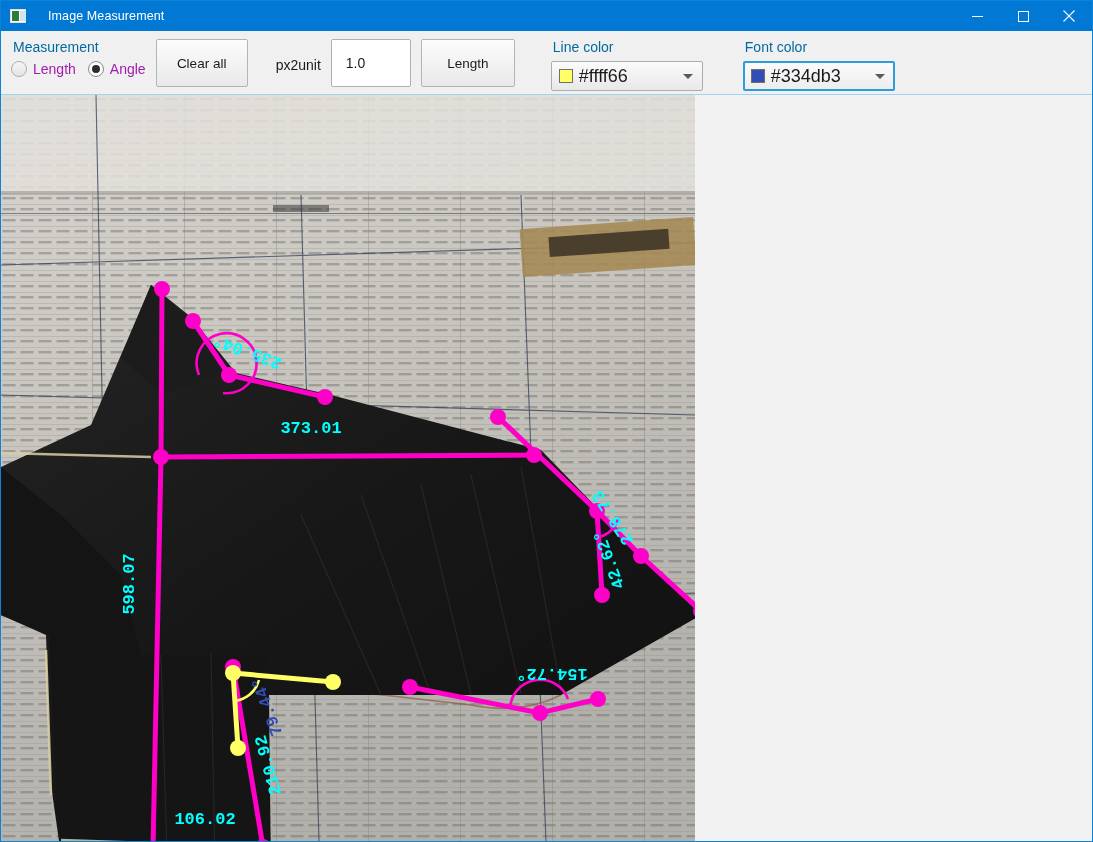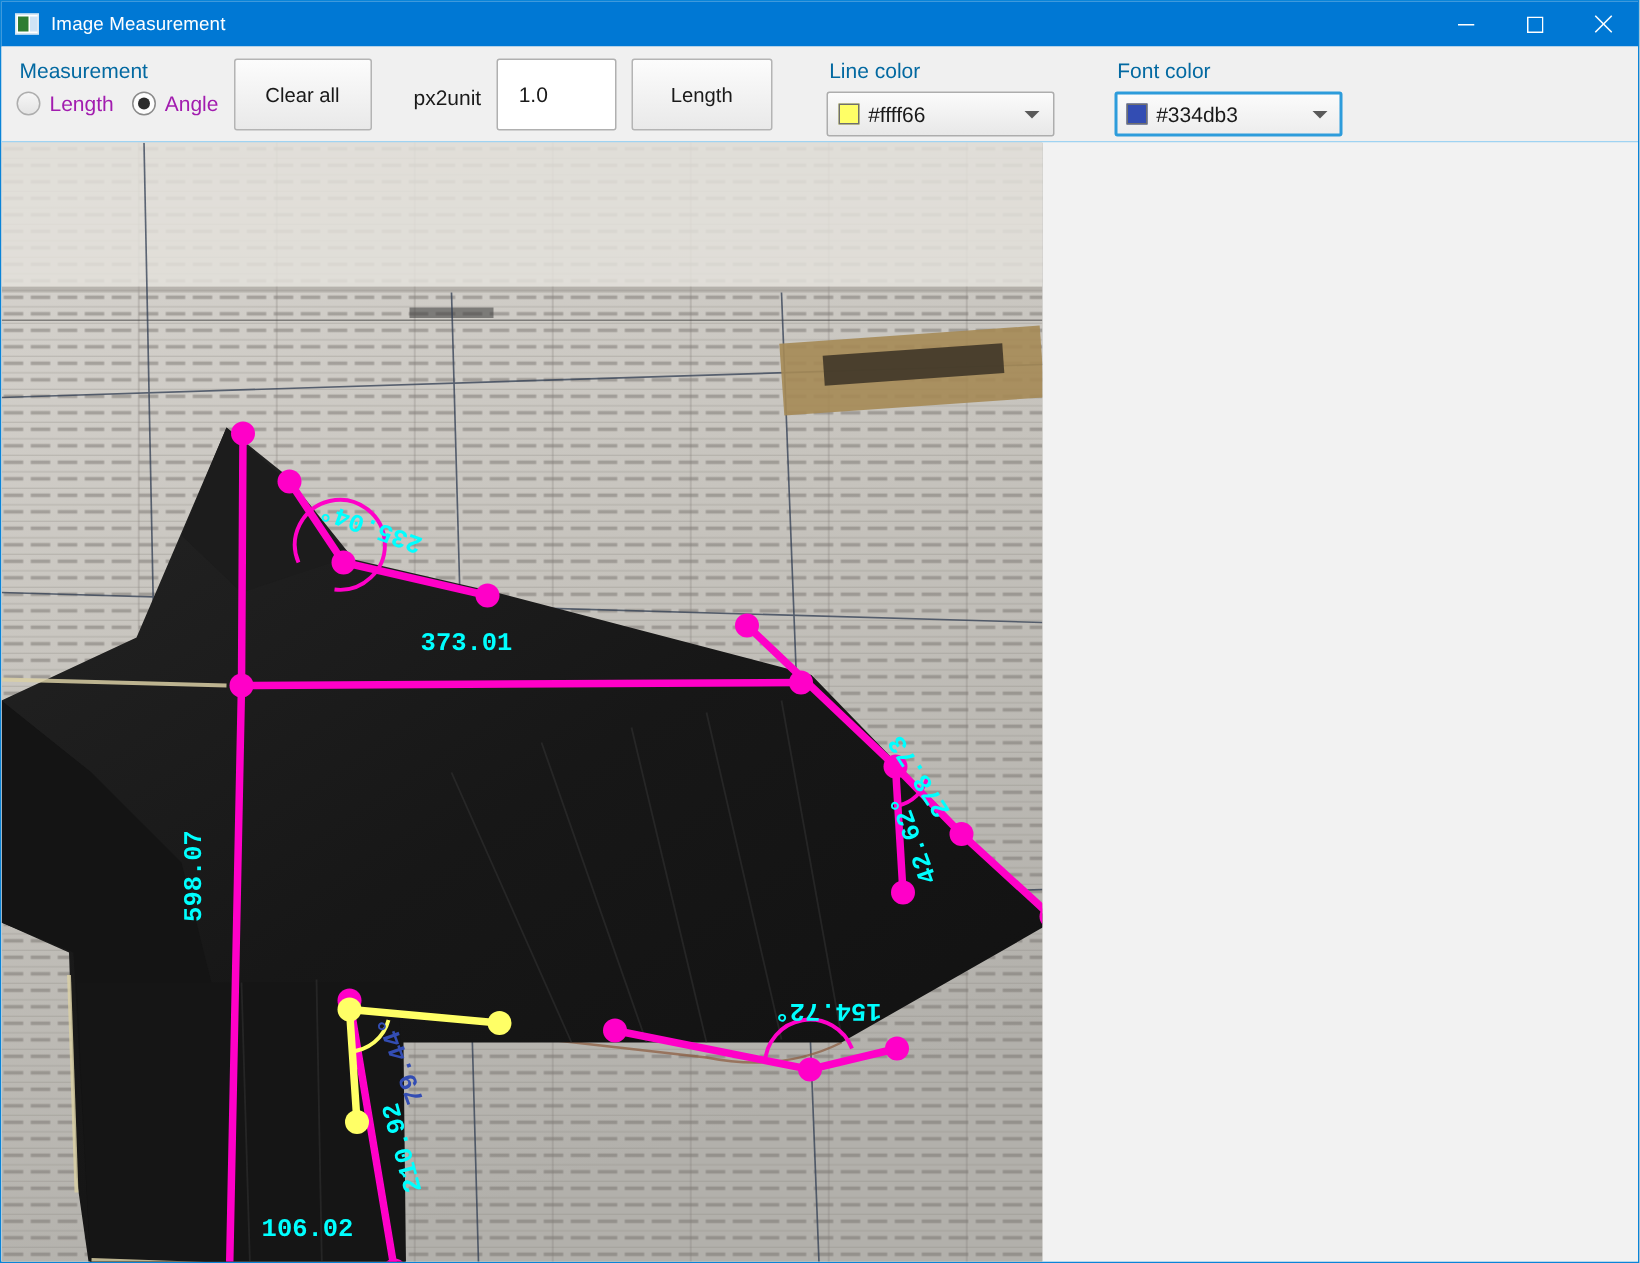--- a/index.html
+++ b/index.html
@@ -17,20 +17,21 @@
     box-sizing:border-box;
   }
 
   
   .titlebar{
     height:30px;min-height:30px;
     background:#0078d4;
     display:flex;align-items:center;
     position:relative;
     user-select:none;
+    gap:14px;
   }
   .title-icon{
     width:16px;height:14px;margin-left:9px;margin-right:8px;
     position:relative;flex:none;
     background:#ffffff;
     border:1px solid #d6e6f2;
     box-sizing:border-box;
     display:block;
   }
   .title-icon::before{
@@ -127,21 +128,21 @@
   }
   .combo.focused{
     border:2px solid #2d9cdb;
     background:linear-gradient(#fbfbfb,#ededed);
     padding:0 3px 0 6px;
   }
   .swatch{
     width:14px;height:14px;border:1px solid #6f6f6f;flex:none;margin-right:6px;
     box-sizing:border-box;
   }
-  .combo .val{font-size:14px;color:#1a1a1a;flex:1;}
+  .combo .val{font-size:18px;color:#1a1a1a;flex:1;}
   .combo .arrow{
     width:0;height:0;border-left:5px solid transparent;border-right:5px solid transparent;
     border-top:5px solid #5a5a5a;margin-right:5px;flex:none;
   }
 
   
   .canvas-area{
     flex:1;position:relative;background:#f2f2f2;overflow:hidden;
   }
   .photo{

